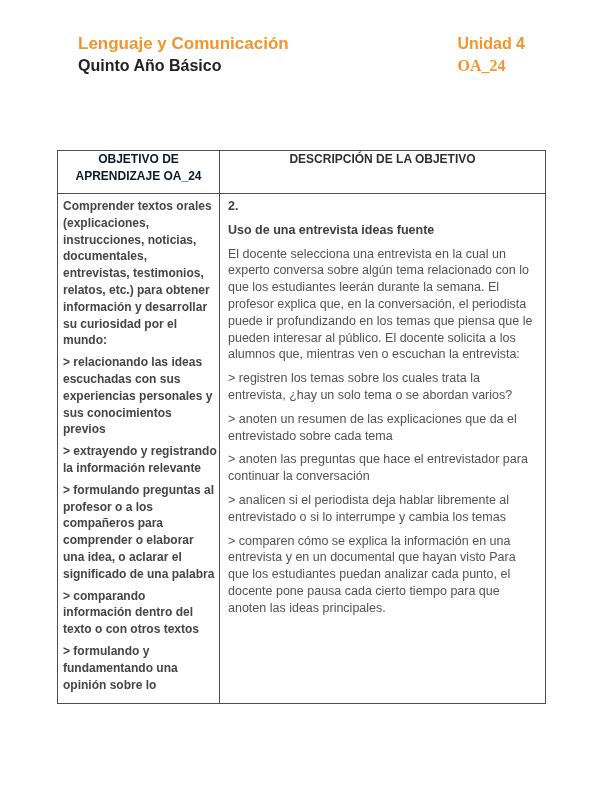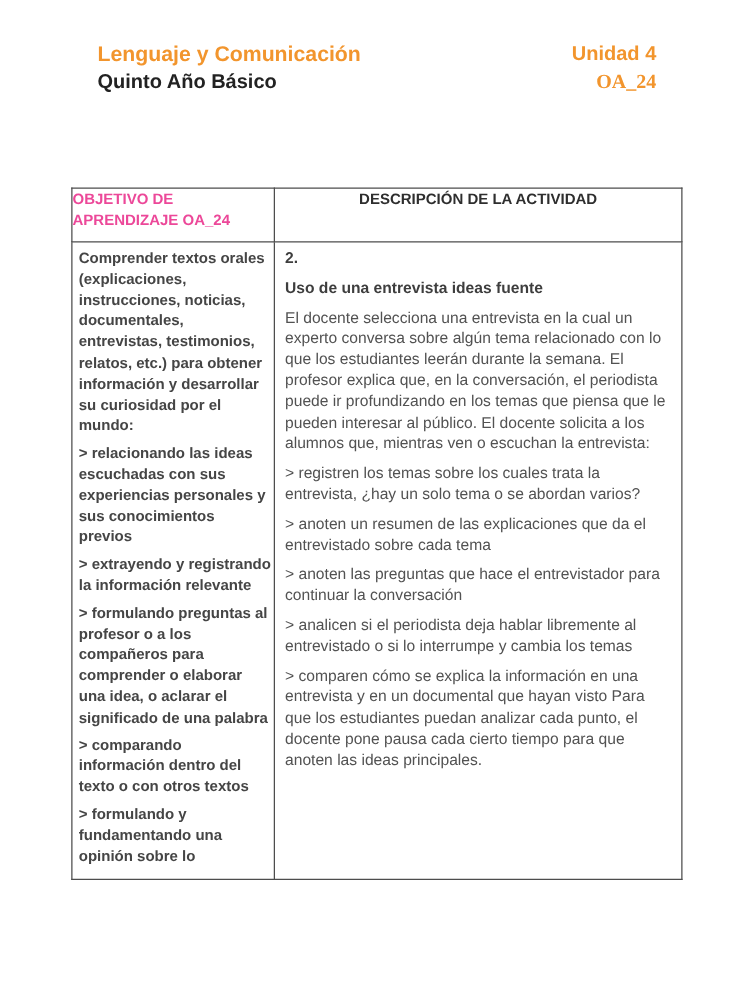--- a/index.html
+++ b/index.html
@@ -10,21 +10,21 @@
     position:relative;overflow:hidden;
   }
   .page{position:relative;width:600px;height:648px;background:#fff;}
 
   
   .doc-header{
     position:absolute;left:78px;top:33px;width:447px;
     display:flex;justify-content:space-between;align-items:flex-start;
   }
   .hdr-left,.hdr-right{line-height:22px;}
-  .hdr-right{text-align:right;}
+  .hdr-right{text-align:left;}
   .subject{font-size:17px;font-weight:bold;color:var(--accent);}
   .grade{font-size:16px;font-weight:bold;color:#222;}
   .unit{font-size:16px;font-weight:bold;color:var(--accent);}
   .oa{font-size:16px;font-weight:bold;color:var(--accent);font-family:Liberation Serif, serif;}
 
   
   .page-title{
     position:absolute;left:0;top:118px;width:600px;margin:0;
     text-align:center;font-size:16px;font-weight:bold;color:#2e2e2e;
   }
@@ -34,22 +34,23 @@
     position:absolute;left:57px;top:150px;
     border-collapse:collapse;table-layout:fixed;width:486px;
   }
   .acts-table td{
     border:1px solid var(--border);vertical-align:top;padding:0;
   }
   .col-obj{width:161px;}
   .col-desc{width:325px;}
   .th-cell{height:42px;}
   .th-obj{
-    font-size:12px;font-weight:bold;color:#ec4899;line-height:17px;
+    font-size:12px;font-weight:bold;color:#0f172a;line-height:17px;
     padding:5px 4px 0 5px;
+    text-align:center;
   }
   .th-desc{
     font-size:12px;font-weight:bold;color:#2e2e2e;line-height:17px;
     padding:5px 6px 0 6px;text-align:center;
   }
   .body-cell .clip{overflow:hidden;height:509px;}
   .obj-cell .clip{padding:4px 2px 0 5px;height:509px;box-sizing:border-box;}
   .desc-cell .clip{padding:4px 6px 0 8px;height:509px;box-sizing:border-box;}
 
   .obj-cell p{
@@ -76,21 +77,21 @@
       <div class="unit">Unidad 4</div>
       <div class="oa">OA_24</div>
     </div>
   </div>
 
 
   <table class="acts-table">
     <tbody>
         <tr>
       <td class="th-cell th-obj col-obj">OBJETIVO DE APRENDIZAJE OA_24</td>
-      <td class="th-cell th-desc col-desc">DESCRIPCIÓN DE LA ACTIVIDAD</td>
+      <td class="th-cell th-desc col-desc">DESCRIPCIÓN DE LA OBJETIVO</td>
     </tr>
     <tr>
       <td class="body-cell obj-cell col-obj">
         <div class="clip">
           <p>Comprender textos orales (explicaciones, instrucciones, noticias, documentales, entrevistas, testimonios, relatos, etc.) para obtener información y desarrollar su curiosidad por el mundo:</p>
           <p>&gt; relacionando las ideas escuchadas con sus experiencias personales y sus conocimientos previos</p>
           <p>&gt; extrayendo y registrando la información relevante</p>
           <p>&gt; formulando preguntas al profesor o a los compañeros para comprender o elaborar una idea, o aclarar el significado de una palabra</p>
           <p>&gt; comparando información dentro del texto o con otros textos</p>
           <p>&gt; formulando y fundamentando una opinión sobre lo</p>

